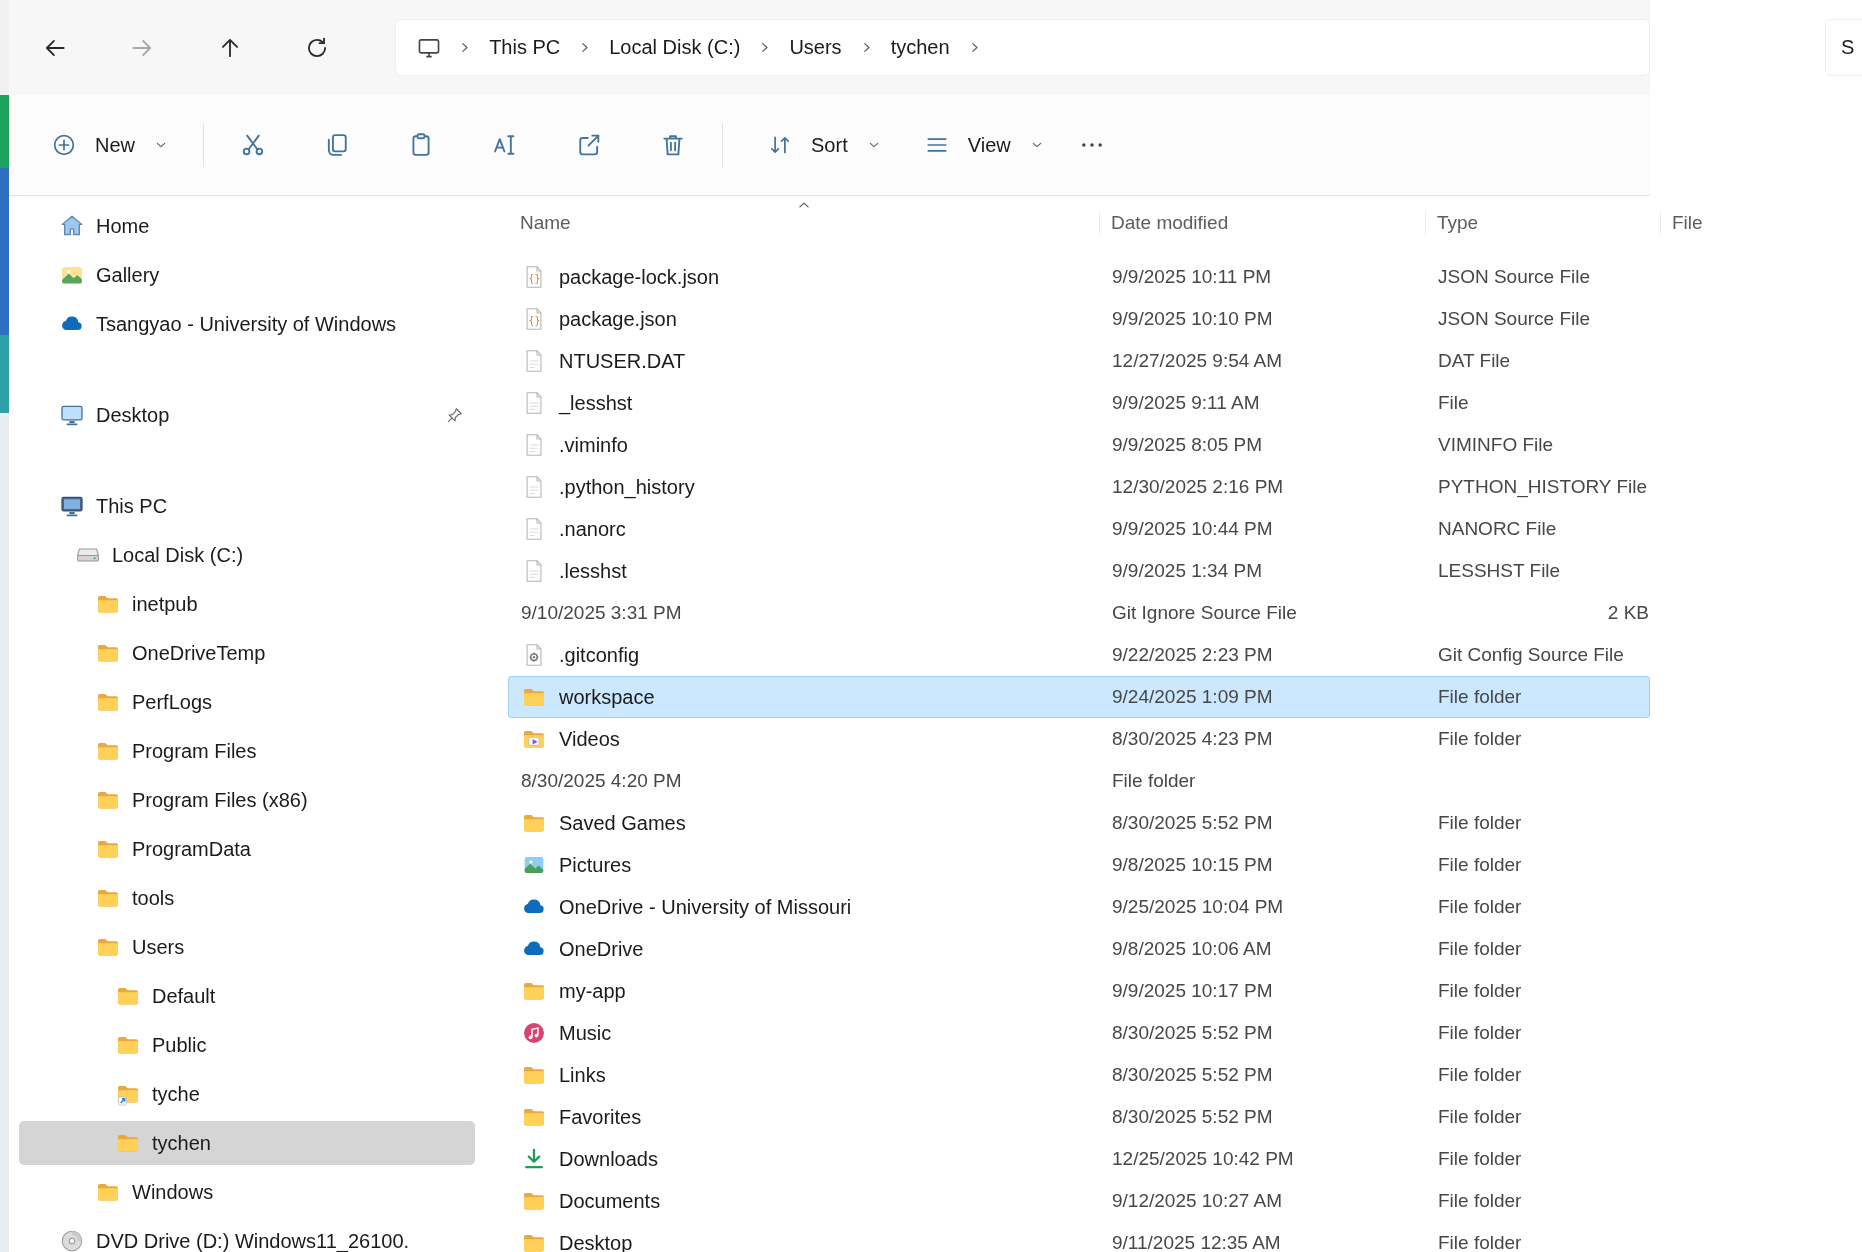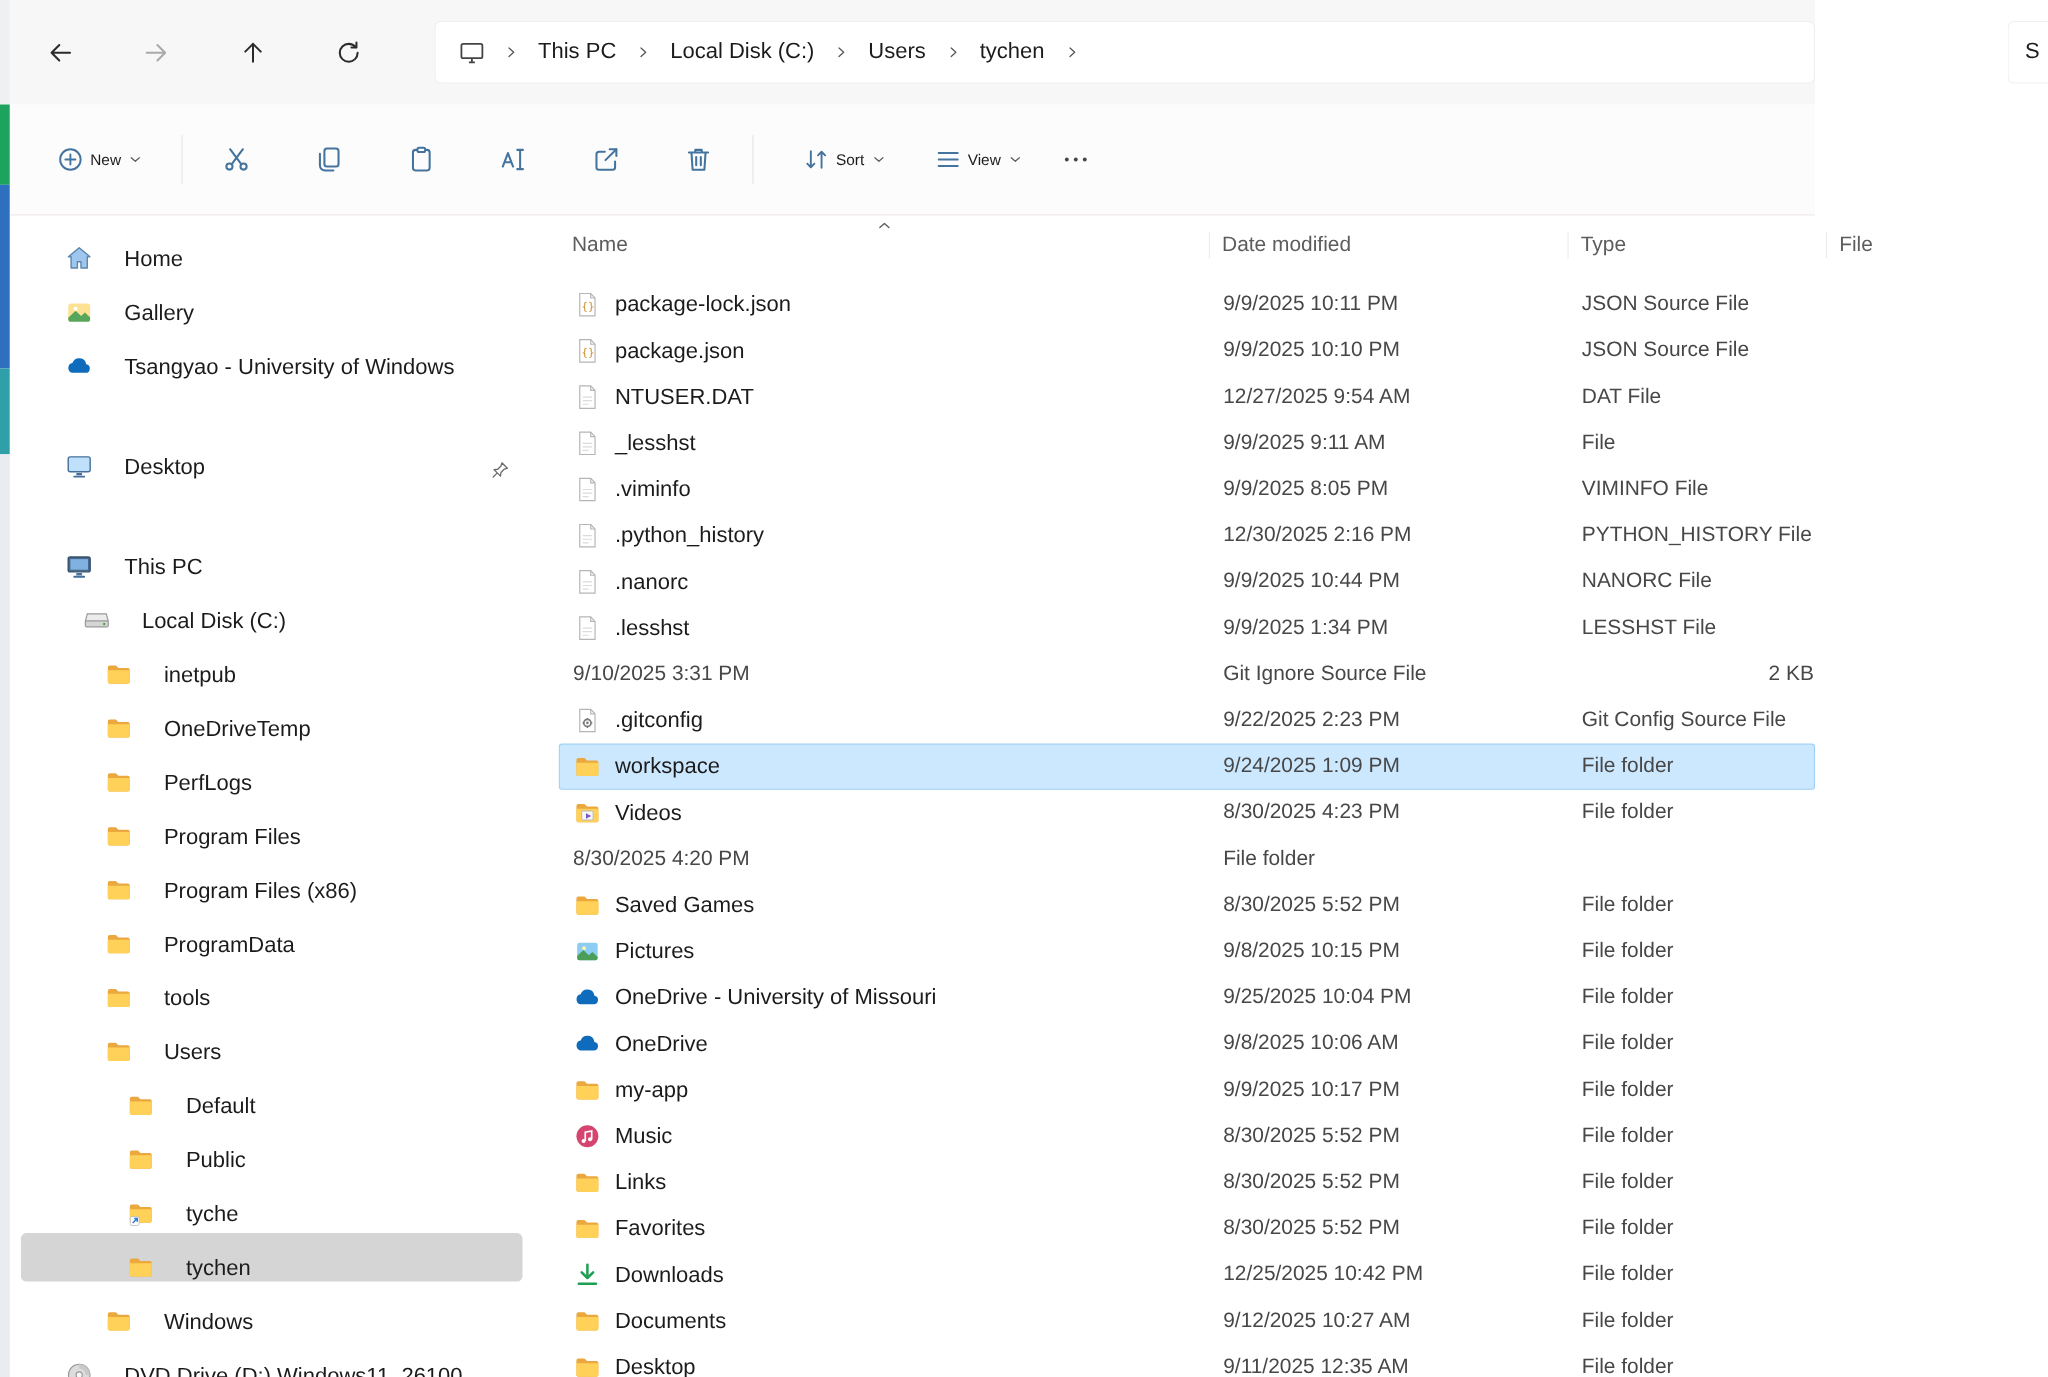--- a/index.html
+++ b/index.html
@@ -26,33 +26,33 @@
   .nav-btn{width:58px;height:58px;border:none;background:transparent;border-radius:6px;display:flex;align-items:center;justify-content:center;cursor:pointer}
   .addressbar{margin-left:16px;width:1407px;height:57px;background:#fff;border:1px solid #efefef;border-radius:6px;display:flex;align-items:center;padding:0 20px;gap:2px}
   .addressbar .monitor{margin:0 10px 0 0}
   .crumb-chev{width:17px;height:17px;margin:0 2px}
   .breadcrumb{display:contents}
   .crumb{padding:6px 12px;border-radius:4px;white-space:nowrap;color:#1b1b1b;cursor:pointer}
   .searchbox{position:absolute;left:1816px;top:19px;width:220px;height:57px;background:#fff;border:1px solid #efefef;border-radius:6px;display:flex;align-items:center;padding:0 15px;color:#1b1b1b}
 
   
   .toolbar{height:101px;flex:none;display:flex;align-items:center;background:#fcfcfc;padding-left:26px;border-bottom:1px solid #ece2e2}
-  .new-btn,.labeled-btn{display:flex;align-items:center;gap:5px;padding:0 16px;height:62px;border:none;background:transparent;border-radius:6px;font-size:14px;color:#1b1b1b;font-family:inherit;cursor:pointer;white-space:nowrap}
+  .new-btn,.labeled-btn{display:flex;align-items:center;gap:18px;padding:0 16px;height:62px;border:none;background:transparent;border-radius:6px;font-size:20px;color:#1b1b1b;font-family:inherit;cursor:pointer;white-space:nowrap}
   .tb-sep{width:1px;height:44px;background:#e3e3e3;margin:0 18px;flex:none}
   .tb-group{display:flex;align-items:center;gap:22px}
   .tb-btn{width:62px;height:62px;border:none;background:transparent;border-radius:6px;display:flex;align-items:center;justify-content:center;cursor:pointer}
   .tb-btn .icon{width:28px;height:28px}
   .labeled-btn{margin-left:10px}
 
   
   .content{flex:1;display:flex;min-height:0;background:#fff}
 
   
   .sidebar{width:470px;flex:none;padding:8px 4px 0 10px;overflow:hidden}
-  .sb-item{height:44px;margin-bottom:5px;display:flex;align-items:flex-end;gap:28px;border-radius:5px;padding:0 10px 0 40px;cursor:pointer}
+  .sb-item{height:44px;margin-bottom:5px;display:flex;align-items:center;gap:11px;border-radius:5px;padding:0 10px 0 40px;cursor:pointer}
   .sb-item.lvl1{padding-left:56px}
   .sb-item.lvl2{padding-left:76px}
   .sb-item.lvl3{padding-left:96px}
   .sb-item.selected{background:#d5d5d5}
   .sb-label{white-space:nowrap;overflow:hidden;text-overflow:ellipsis;flex:1}
   .sb-item .pin{margin-left:auto;width:20px;height:20px;flex:none}
   .sb-gap{height:42px}
 
   
   .main{flex:1;min-width:0;display:flex;flex-direction:column}

